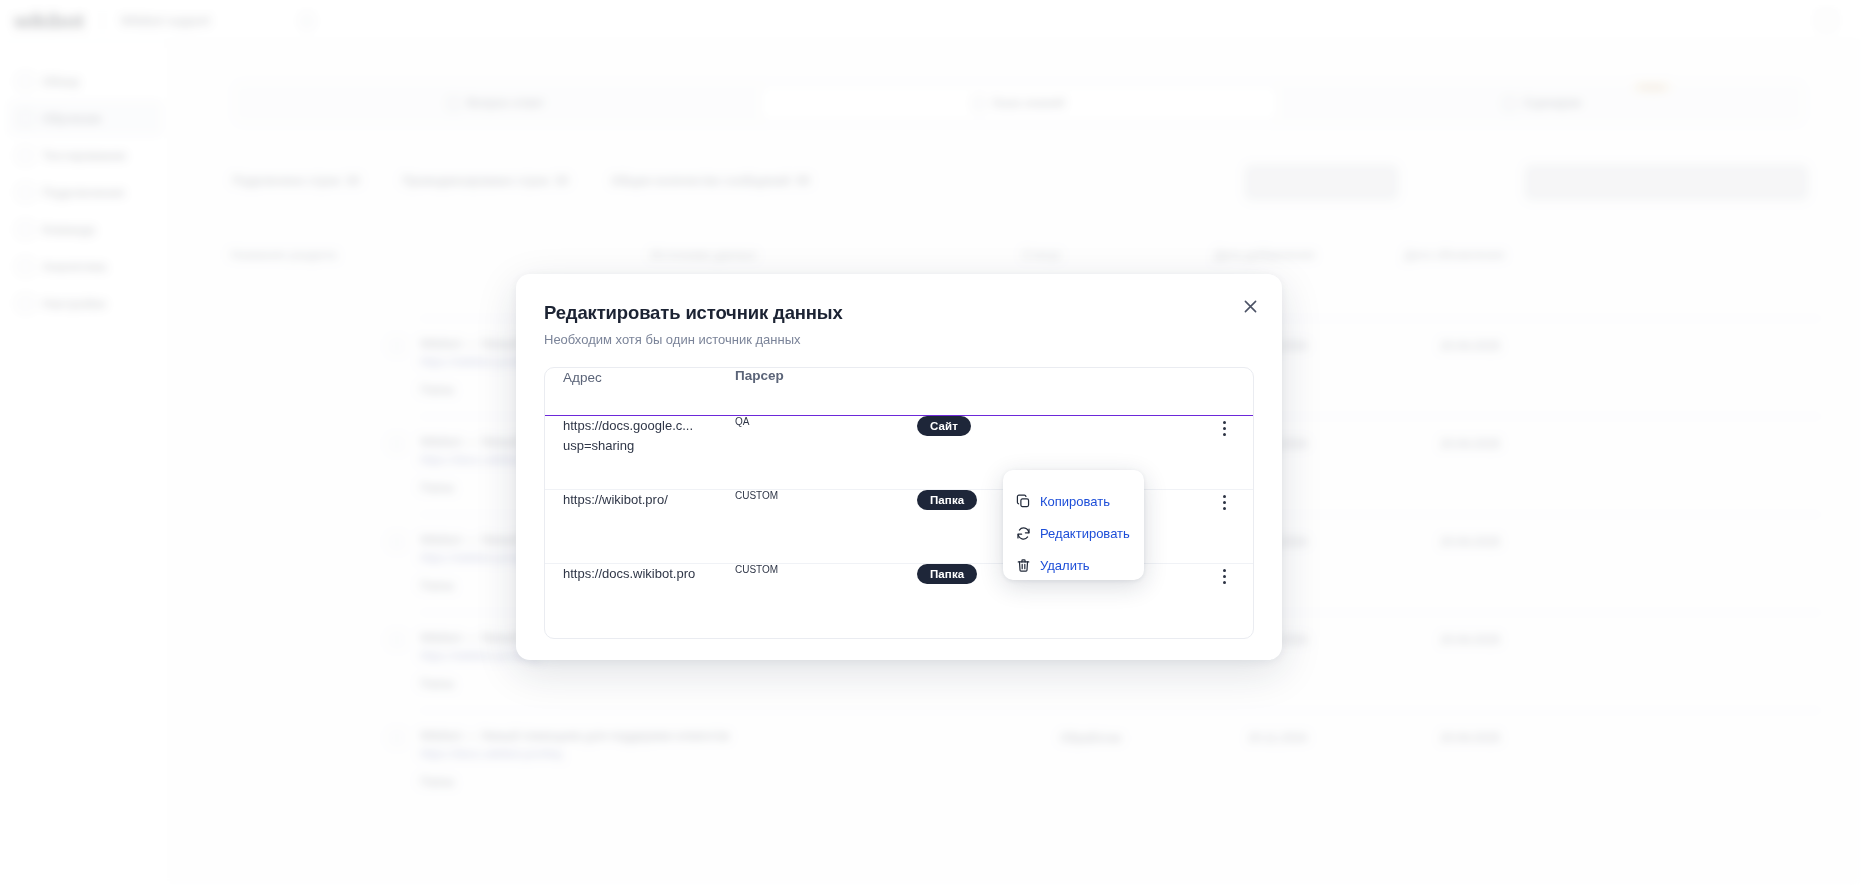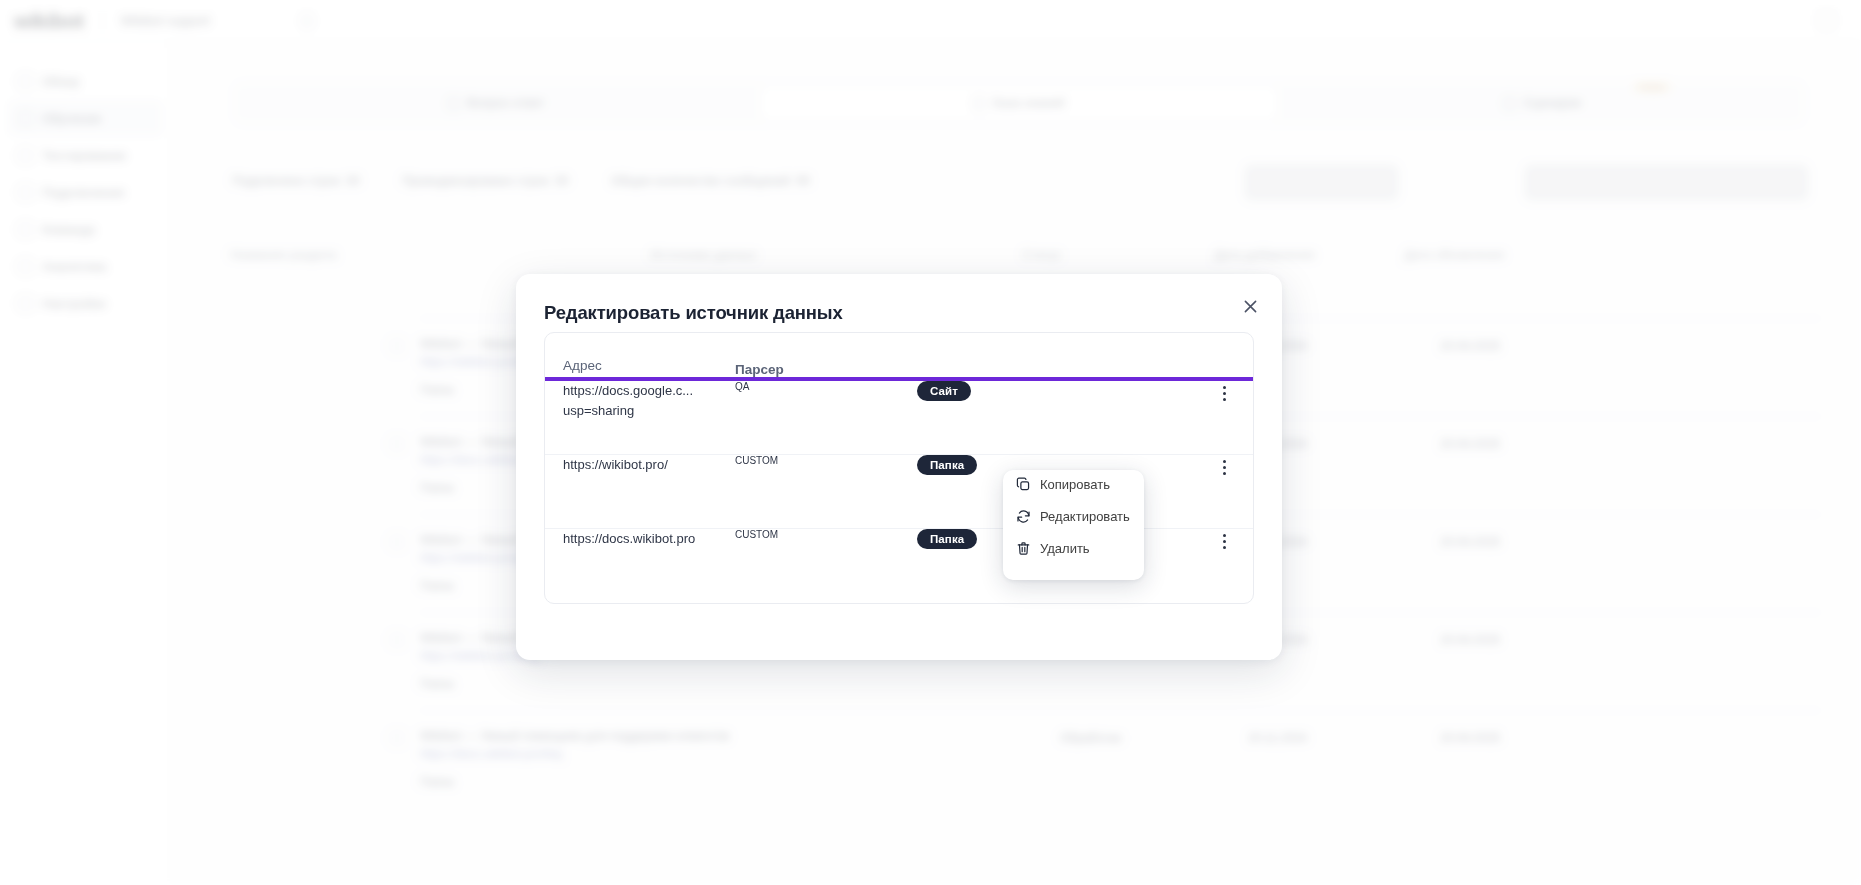--- a/index.html
+++ b/index.html
@@ -116,22 +116,22 @@
     color: #4b5265; cursor: pointer; border-radius: 5px;
   }
   .modal-close svg { width: 13px; height: 13px; }
 
   
   .ds-table {
     border: 1px solid #eaecf1; border-radius: 10px; overflow: visible;
     width: 100%;
   }
   .ds-head {
-    display: flex; align-items: flex-end; height: 48px;
-    padding: 0 18px; border-bottom: 4px solid #6d28d9;
+    display: flex; align-items: flex-start; height: 48px;
+    padding: 0 18px; border-bottom: 1px solid #6d28d9;
   }
   .ds-head .c-addr { width: 172px; font-size: 13.5px; color: #5b6478; }
   .ds-head .c-pars { font-size: 13.5px; color: #5b6478; font-weight: bold; }
 
   .ds-row {
     display: flex; align-items: flex-start; min-height: 74px;
     padding: 0 18px; border-bottom: 1px solid #f0f2f6; position: relative;
   }
   .ds-row:last-child { border-bottom: none; }
 
@@ -157,22 +157,22 @@
   #ctx-menu {
     position: absolute;
     left: 1003px; top: 470px;
     width: 141px;
     background: #ffffff;
     border-radius: 10px;
     box-shadow: 0 6px 24px rgba(25,35,60,0.16), 0 1px 4px rgba(25,35,60,0.08);
     padding: 7px 0;
   }
   .ctx-item {
-    display: flex; align-items: flex-start; gap: 9px;
-    height: 32px; padding: 0 13px; font-size: 13px; color: #404040;
+    display: flex; align-items: flex-end; gap: 9px;
+    height: 32px; padding: 0 13px; font-size: 13px; color: #1d4ed8;
     cursor: pointer;
   }
   .ctx-ico { width: 15px; height: 15px; flex: none; color: #222a3a; }
   .ctx-ico svg { width: 15px; height: 15px; display: block; }
 </style>
 </head>
 <body>
 
 <div id="app-backdrop">
 
@@ -315,20 +315,21 @@
 
   <div id="modal">
 
     <div class="modal-close">
       <svg viewBox="0 0 14 14" fill="none" stroke="currentColor" stroke-width="1.7" stroke-linecap="round">
         <path d="M1.5 1.5 L12.5 12.5 M12.5 1.5 L1.5 12.5"></path>
       </svg>
     </div>
 
     <div id="modal-title">Редактировать источник данных</div>
+    <div id="modal-subtitle">Необходим хотя бы один источник данных</div>
 
     <div class="ds-table">
 
       <div class="ds-head">
         <span class="c-addr">Адрес</span>
         <span class="c-pars">Парсер</span>
       </div>
 
       <div class="ds-row">
         <div class="c-addr">

